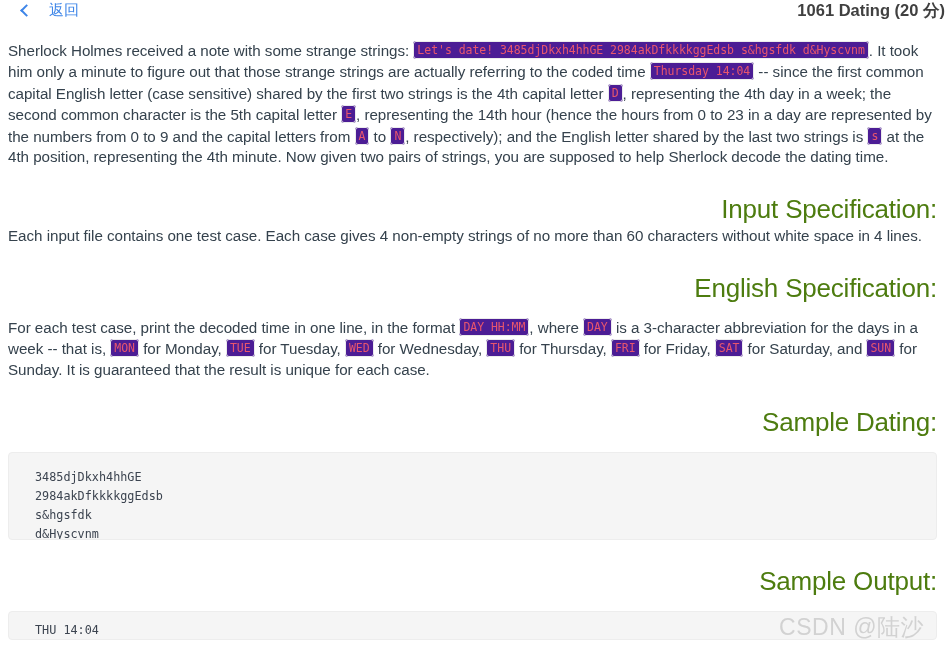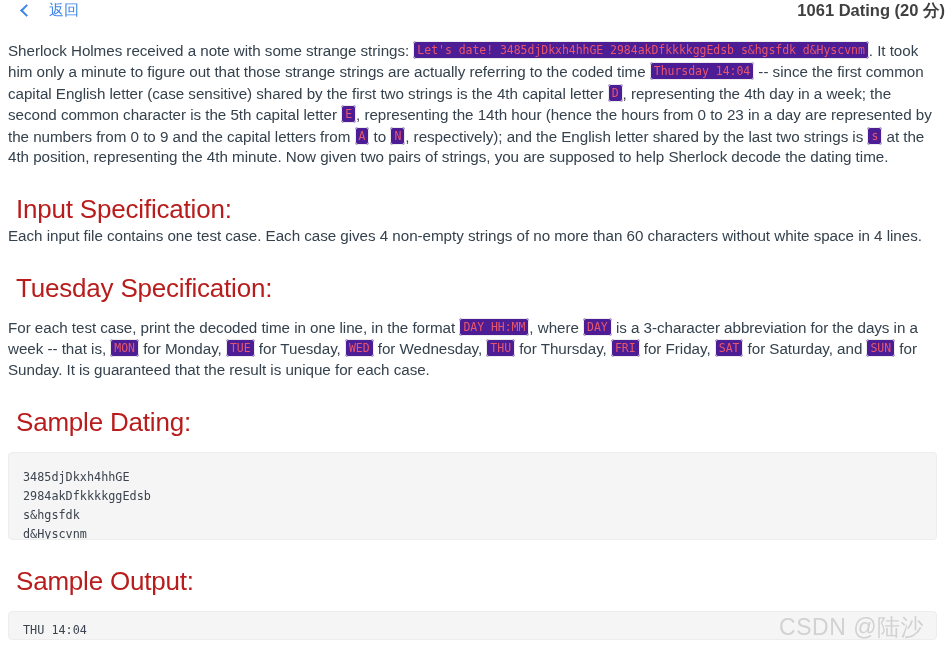--- a/index.html
+++ b/index.html
@@ -72,45 +72,46 @@
     text-align: left;
     letter-spacing: -0.04px;
   }
   #intro-paragraph { margin-top: 12px; }
   #input-paragraph { margin-top: 0; }
   #output-paragraph { margin-top: 12px; }
 
   h2.section-heading {
     font-size: 26px;
     font-weight: normal;
-    color: #b91c1c;
-    margin: 24px 0 0 8px;
+    color: #4d7c0f;
+    margin: 24px 0 0 17px;
     line-height: 34px;
     letter-spacing: -0.2px;
+    text-align: right;
   }
   .after-heading { margin-top: 17px; }
 
   code.inline {
     font-family: "DejaVu Sans Mono", "Liberation Mono", monospace;
     font-size: 11.5px;
     color: #e8566d;
     background: #4c1d95;
     border: 1px solid #ececec;
     border-radius: 3px;
     padding: 1px 3px 1px 3px;
     white-space: nowrap;
     vertical-align: 1.5px;
   }
 
   pre.sample-box {
     margin: 13px 0 0 0;
     background: #f5f5f5;
     border: 1px solid #ededed;
     border-radius: 4px;
-    padding: 15px 0 14px 14px;
+    padding: 15px 0 14px 26px;
     font-family: "DejaVu Sans Mono", "Liberation Mono", monospace;
     font-size: 11.8px;
     line-height: 19px;
     color: #3c4450;
     white-space: pre;
     overflow: hidden;
     position: relative;
   }
   #sample-input-box { height: 88px; }
   #sample-output-box { height: 29px; padding-top: 9px; }
@@ -138,21 +139,21 @@
   <div class="page-title">1061 Dating (20 分)</div>
 </div>
 
 <div class="content">
 
   <p class="para" id="intro-paragraph"><span>Sherlock Holmes received a note with some strange strings: </span><code class="inline">Let's date! 3485djDkxh4hhGE 2984akDfkkkkggEdsb s&amp;hgsfdk d&amp;Hyscvnm</code><span>. It took him only a minute to figure out that those strange strings are actually referring to the coded time </span><code class="inline">Thursday 14:04</code><span> -- since the first common capital English letter (case sensitive) shared by the first two strings is the 4th capital letter </span><code class="inline">D</code><span>, representing the 4th day in a week; the second common character is the 5th capital letter </span><code class="inline">E</code><span>, representing the 14th hour (hence the hours from 0 to 23 in a day are represented by the numbers from 0 to 9 and the capital letters from </span><code class="inline">A</code><span> to </span><code class="inline">N</code><span>, respectively); and the English letter shared by the last two strings is </span><code class="inline">s</code><span> at the 4th position, representing the 4th minute. Now given two pairs of strings, you are supposed to help Sherlock decode the dating time.</span></p>
 
   <h2 class="section-heading">Input Specification:</h2>
   <p class="para after-heading" id="input-paragraph">Each input file contains one test case. Each case gives 4 non-empty strings of no more than 60 characters without white space in 4 lines.</p>
 
-  <h2 class="section-heading">Tuesday Specification:</h2>
+  <h2 class="section-heading">English Specification:</h2>
   <p class="para after-heading" id="output-paragraph"><span>For each test case, print the decoded time in one line, in the format </span><code class="inline">DAY HH:MM</code><span>, where </span><code class="inline">DAY</code><span> is a 3-character abbreviation for the days in a week -- that is, </span><code class="inline">MON</code><span> for Monday, </span><code class="inline">TUE</code><span> for Tuesday, </span><code class="inline">WED</code><span> for Wednesday, </span><code class="inline">THU</code><span> for Thursday, </span><code class="inline">FRI</code><span> for Friday, </span><code class="inline">SAT</code><span> for Saturday, and </span><code class="inline">SUN</code><span> for Sunday. It is guaranteed that the result is unique for each case.</span></p>
 
   <h2 class="section-heading">Sample Dating:</h2>
   <pre class="sample-box" id="sample-input-box">3485djDkxh4hhGE
 2984akDfkkkkggEdsb
 s&amp;hgsfdk
 d&amp;Hyscvnm</pre>
 
   <h2 class="section-heading">Sample Output:</h2>
   <pre class="sample-box" id="sample-output-box"><span>THU 14:04</span><span class="watermark">CSDN @陆沙</span></pre>

